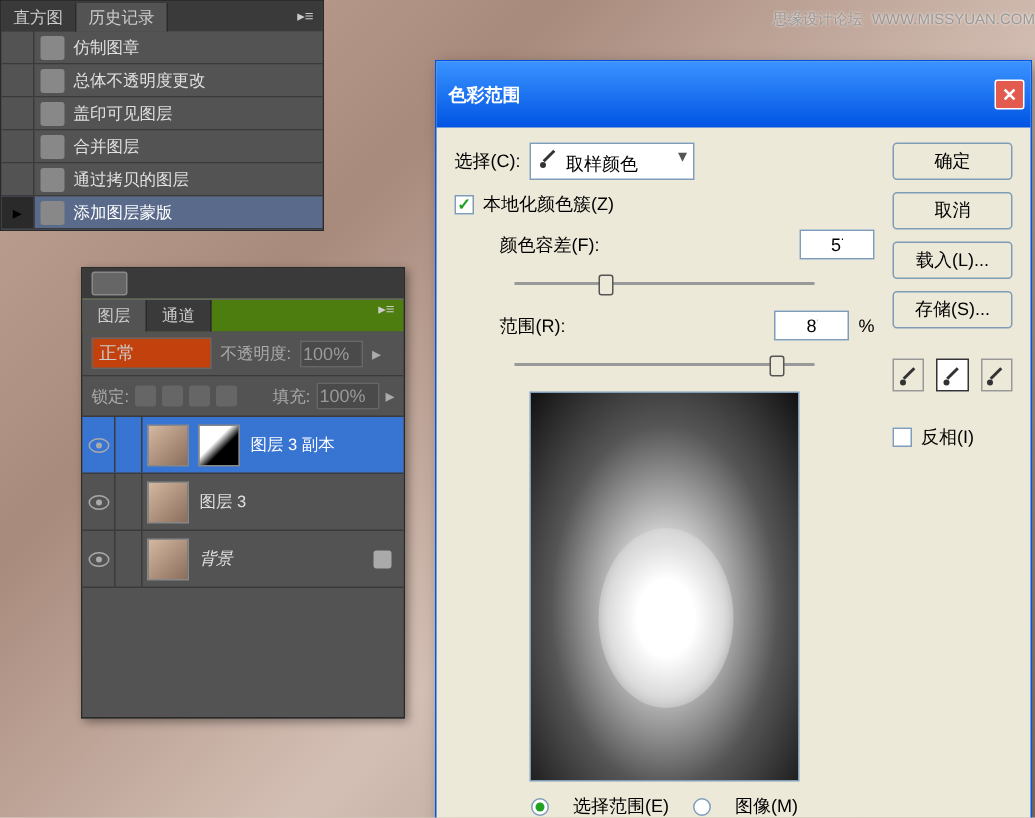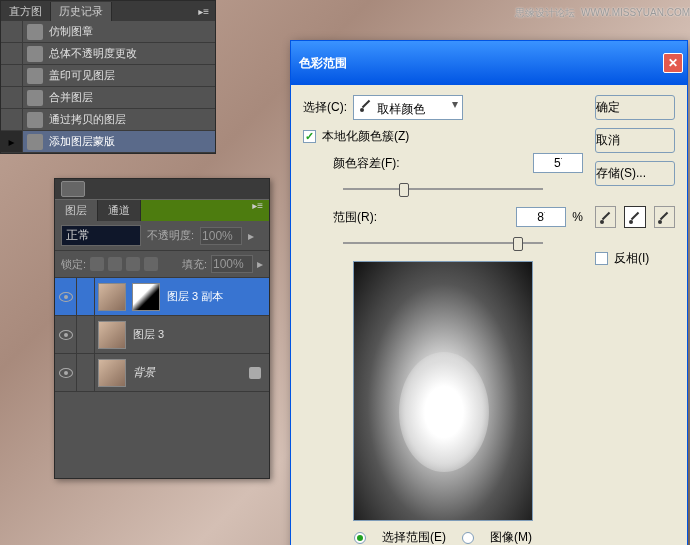--- a/index.html
+++ b/index.html
@@ -23,21 +23,21 @@
 .history-row.active .hr-text{color:#fff}
 
 
 .layers-panel{position:absolute;left:54px;top:178px;width:216px;background:#535353;border:1px solid #2a2a2a;box-shadow:2px 2px 6px rgba(0,0,0,0.4);z-index:6}
 .lp-top{height:20px;background:#3a3a3a;display:flex;align-items:center;padding:0 6px}
 .lp-top-icon{width:24px;height:16px;background:#666;border:1px solid #888;border-radius:2px}
 .lp-tabs{display:flex;background:#4d7c0f;height:22px;border-top:1px solid #666}
 .lp-tab{padding:3px 10px;color:#ccc;font-size:11px;background:#535353;border-right:1px solid #2a2a2a}
 .lp-tab.inactive{background:#3a3a3a}
 .lp-controls{display:flex;align-items:center;padding:4px 6px;gap:6px;background:#535353;border-bottom:1px solid #3a3a3a}
-.lp-select{background:#0f172a;border:1px solid #666;color:#ccc;padding:1px 4px;flex:1;max-width:80px}
+.lp-select{background:#c2410c;border:1px solid #666;color:#ccc;padding:1px 4px;flex:1;max-width:80px}
 .lp-label{color:#aaa;font-size:11px}
 .lp-field{background:#4a4a4a;border:1px solid #666;color:#999;width:42px;padding:1px}
 .lp-lock-row{display:flex;align-items:center;padding:4px 6px;gap:4px;background:#535353;border-bottom:1px solid #3a3a3a}
 .lp-lock-lbl{color:#aaa;font-size:11px}
 .lock-icon{width:14px;height:14px;background:#666;border-radius:2px}
 .layer-row{display:flex;align-items:center;height:38px;border-bottom:1px solid #3a3a3a;background:#535353}
 .layer-row.sel{background:#3874d1}
 .eye{width:22px;height:100%;border-right:1px solid #3a3a3a;display:flex;align-items:center;justify-content:center}
 .eye-icon{width:14px;height:10px;border:1px solid #aaa;border-radius:50%;position:relative}
 .eye-icon::after{content:"";position:absolute;width:4px;height:4px;background:#aaa;border-radius:50%;top:2px;left:4px}
@@ -68,21 +68,21 @@
 .checkbox.checked::after{content:"✓";color:#21a121;font-weight:bold;font-size:11px}
 .num-input{border:1px solid #7f9db9;background:#fff;width:50px;padding:2px 20px;text-align:left}
 .slider{height:16px;position:relative;margin:4px 40px 10px 40px}
 .slider-track{position:absolute;top:7px;left:0;right:0;height:2px;background:#999}
 .slider-thumb{position:absolute;top:2px;width:10px;height:14px;background:#ece9d8;border:1px solid #555;border-radius:2px}
 .preview{width:180px;height:260px;border:1px solid #7f9db9;margin:8px auto;background:radial-gradient(ellipse at 50% 55%,#fff 0%,#f0f0f0 15%,#aaa 35%,#555 60%,#111 100%);position:relative;overflow:hidden}
 .face-shape{position:absolute;width:90px;height:120px;background:radial-gradient(ellipse,#fff 30%,#ddd 60%,transparent 80%);top:90px;left:45px;border-radius:50%}
 .radio-row{display:flex;align-items:center;gap:16px;justify-content:center;margin-top:6px}
 .radio{width:12px;height:12px;border:1px solid #7f9db9;border-radius:50%;background:#fff;display:inline-flex;align-items:center;justify-content:center}
 .radio.checked::after{content:"";width:6px;height:6px;background:#21a121;border-radius:50%}
-.btn{border:1px solid #7f9db9;background:#ece9d8;padding:3px 0;text-align:left;border-radius:3px;font-size:12px}
+.btn{border:1px solid #7f9db9;background:#ece9d8;padding:3px 0;text-align:center;border-radius:3px;font-size:12px}
 .eyedrop-row{display:flex;gap:8px;margin-top:12px;justify-content:center}
 .eyedrop-btn{width:22px;height:22px;border:1px solid #999;background:#ece9d8;display:flex;align-items:center;justify-content:center;position:relative}
 .eyedrop-btn.sel{border:1px solid #333;background:#fff}
 .bottom-row{display:flex;align-items:center;gap:8px;padding:6px 12px 12px}
 </style>
 </head>
 <body>
 
 <div class="bg-photo"></div>
 <div class="watermark">
@@ -225,20 +225,21 @@
       <div class="radio-row">
         <span class="radio checked"></span>
         <span class="lbl">选择范围(E)</span>
         <span class="radio"></span>
         <span class="lbl">图像(M)</span>
       </div>
     </div>
     <div class="dialog-right">
       <div class="btn">确定</div>
       <div class="btn">取消</div>
+      <div class="btn">载入(L)...</div>
       <div class="btn">存储(S)...</div>
       <div class="eyedrop-row">
         <div class="eyedrop-btn">
             <span class="eyedrop"></span>
           </div>
         <div class="eyedrop-btn sel">
             <span class="eyedrop"></span>
           </div>
         <div class="eyedrop-btn">
             <span class="eyedrop"></span>

